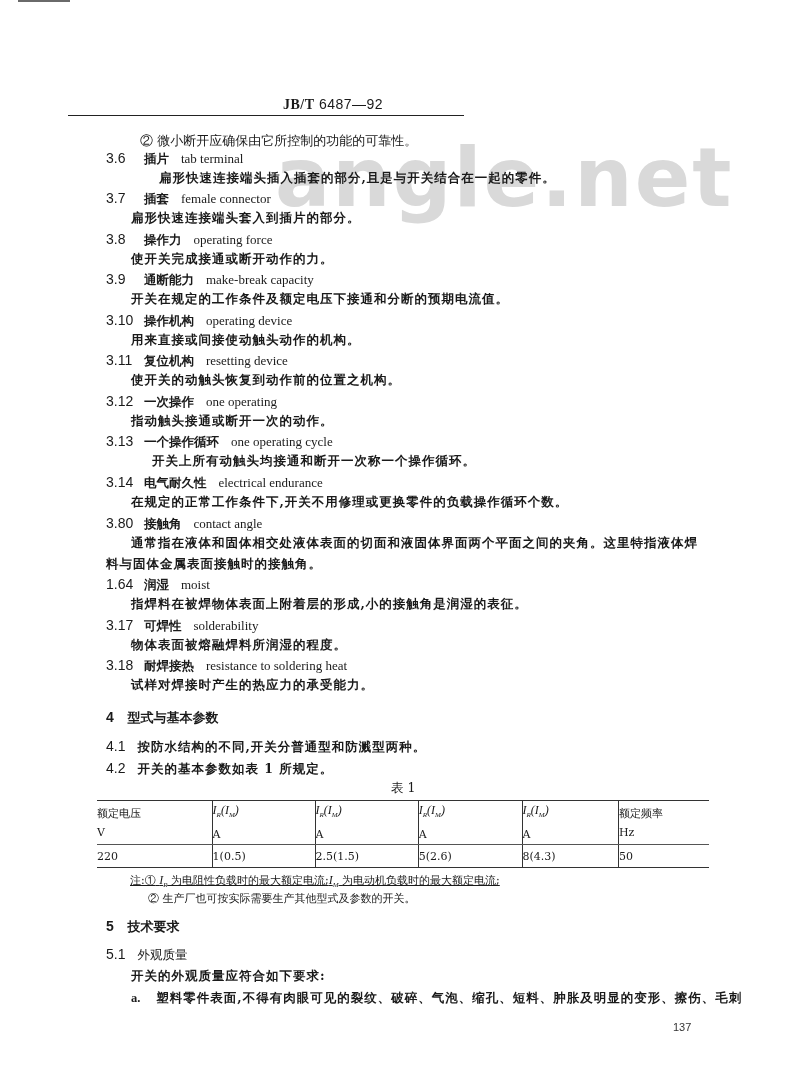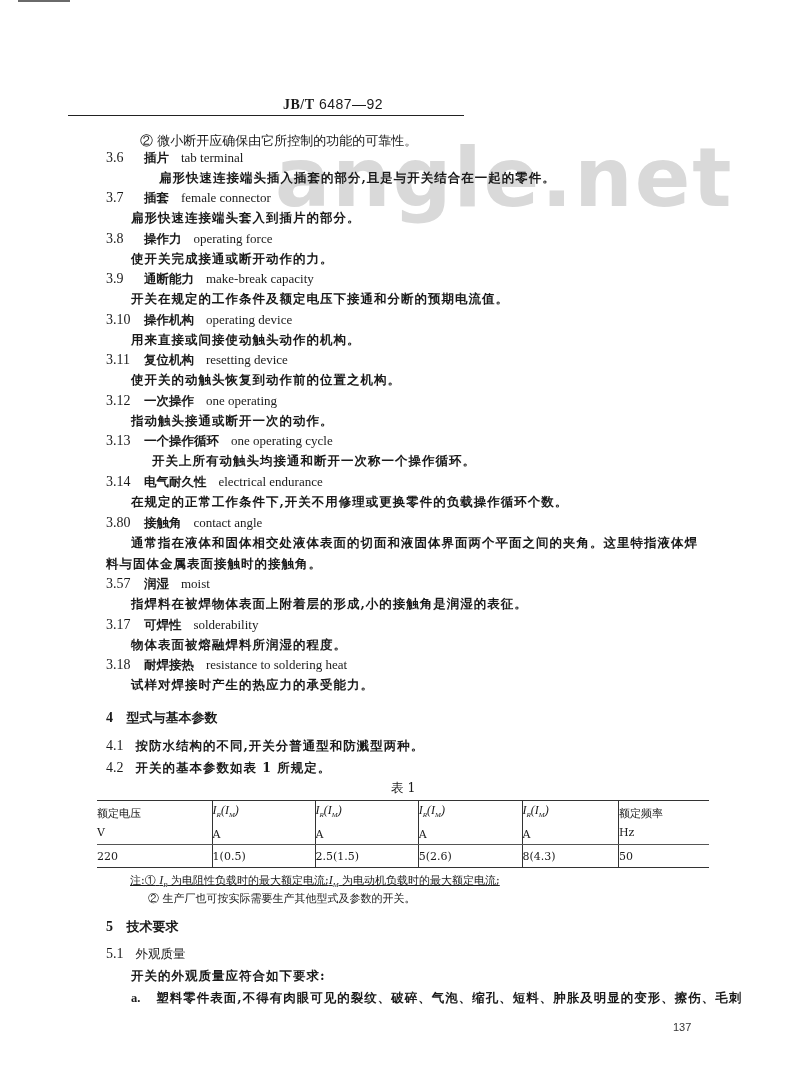--- a/index.html
+++ b/index.html
@@ -7,21 +7,21 @@
          font-family: "DejaVu Serif", serif; color: #1a1a1a; }
   .topmark { position: absolute; left: 18px; top: 0; width: 52px; height: 2px; background: #6a6a6a; }
   .header { position: absolute; left: 0; width: 666px; top: 96px; text-align: center;
             font-family: "Liberation Sans", sans-serif; font-size: 14px; letter-spacing: 0.5px; }
   .header .jb { font-weight: bold; font-family: "Liberation Serif", serif; }
 
   .watermark { position: absolute; left: 275px; top: 130px; font-family: "DejaVu Sans", sans-serif;
                font-weight: bold; font-size: 82px; color: #d9d9d9; letter-spacing: 2px; z-index: 0; }
 
   .line { position: absolute; font-size: 12.5px; white-space: nowrap; z-index: 1; }
-  .num { font-family: Liberation Serif, serif; font-size: 14px; display: inline-block; }
+  .num { font-family: Liberation Sans, sans-serif; font-size: 14px; display: inline-block; }
   .term-zh { font-weight: bold; }
   .term-en { font-family: "Liberation Serif", serif; font-size: 13px; }
   .def { font-weight: bold; letter-spacing: 1px; }
   .sec { font-weight: bold; font-size: 13px; }
 
   table.params { position: absolute; left: 97px; top: 800px; width: 612px; border-collapse: collapse;
                  font-size: 11px; z-index: 1; }
   table.params th, table.params td { text-align: left; font-weight: normal; padding: 0; }
   table.params thead tr { height: 42px; }
   table.params tbody tr { height: 23px; }
@@ -64,21 +64,21 @@
     <div class="line def" style="left: 131px; top: 372px;">使开关的动触头恢复到动作前的位置之机构。</div>
     <div class="line" style="left: 106px; top: 393px;"><span class="num" style="width:38px">3.12</span><span class="term-zh">一次操作</span>&nbsp;&nbsp;&nbsp;<span class="term-en">one operating</span></div>
     <div class="line def" style="left: 131px; top: 413px;">指动触头接通或断开一次的动作。</div>
     <div class="line" style="left: 106px; top: 433px;"><span class="num" style="width:38px">3.13</span><span class="term-zh">一个操作循环</span>&nbsp;&nbsp;&nbsp;<span class="term-en">one operating cycle</span></div>
     <div class="line def" style="left: 131px; top: 453px; margin-left: 21px;">开关上所有动触头均接通和断开一次称一个操作循环。</div>
     <div class="line" style="left: 106px; top: 474px;"><span class="num" style="width:38px">3.14</span><span class="term-zh">电气耐久性</span>&nbsp;&nbsp;&nbsp;<span class="term-en">electrical endurance</span></div>
     <div class="line def" style="left: 131px; top: 494px;">在规定的正常工作条件下,开关不用修理或更换零件的负载操作循环个数。</div>
     <div class="line" style="left: 106px; top: 515px;"><span class="num" style="width:38px">3.80</span><span class="term-zh">接触角</span>&nbsp;&nbsp;&nbsp;<span class="term-en">contact angle</span></div>
     <div class="line def" style="left: 131px; top: 535px;">通常指在液体和固体相交处液体表面的切面和液固体界面两个平面之间的夹角。这里特指液体焊</div>
     <div class="line def" style="left: 106px; top: 556px;">料与固体金属表面接触时的接触角。</div>
-    <div class="line" style="left: 106px; top: 576px;"><span class="num" style="width:38px">3.57</span><span class="term-zh">润湿</span>&nbsp;&nbsp;&nbsp;<span class="term-en">moist</span></div>
+    <div class="line" style="left: 106px; top: 576px;"><span class="num" style="width:38px">1.64</span><span class="term-zh">润湿</span>&nbsp;&nbsp;&nbsp;<span class="term-en">moist</span></div>
     <div class="line def" style="left: 131px; top: 596px;">指焊料在被焊物体表面上附着层的形成,小的接触角是润湿的表征。</div>
     <div class="line" style="left: 106px; top: 617px;"><span class="num" style="width:38px">3.17</span><span class="term-zh">可焊性</span>&nbsp;&nbsp;&nbsp;<span class="term-en">solderability</span></div>
     <div class="line def" style="left: 131px; top: 637px;">物体表面被熔融焊料所润湿的程度。</div>
     <div class="line" style="left: 106px; top: 657px;"><span class="num" style="width:38px">3.18</span><span class="term-zh">耐焊接热</span>&nbsp;&nbsp;&nbsp;<span class="term-en">resistance to soldering heat</span></div>
     <div class="line def" style="left: 131px; top: 677px;">试样对焊接时产生的热应力的承受能力。</div>
   </div>
 
 <div class="line sec" style="left:106px;top:709px;">
   <span class="num">4</span>&nbsp;&nbsp;&nbsp;<span>型式与基本参数</span>
 </div>

